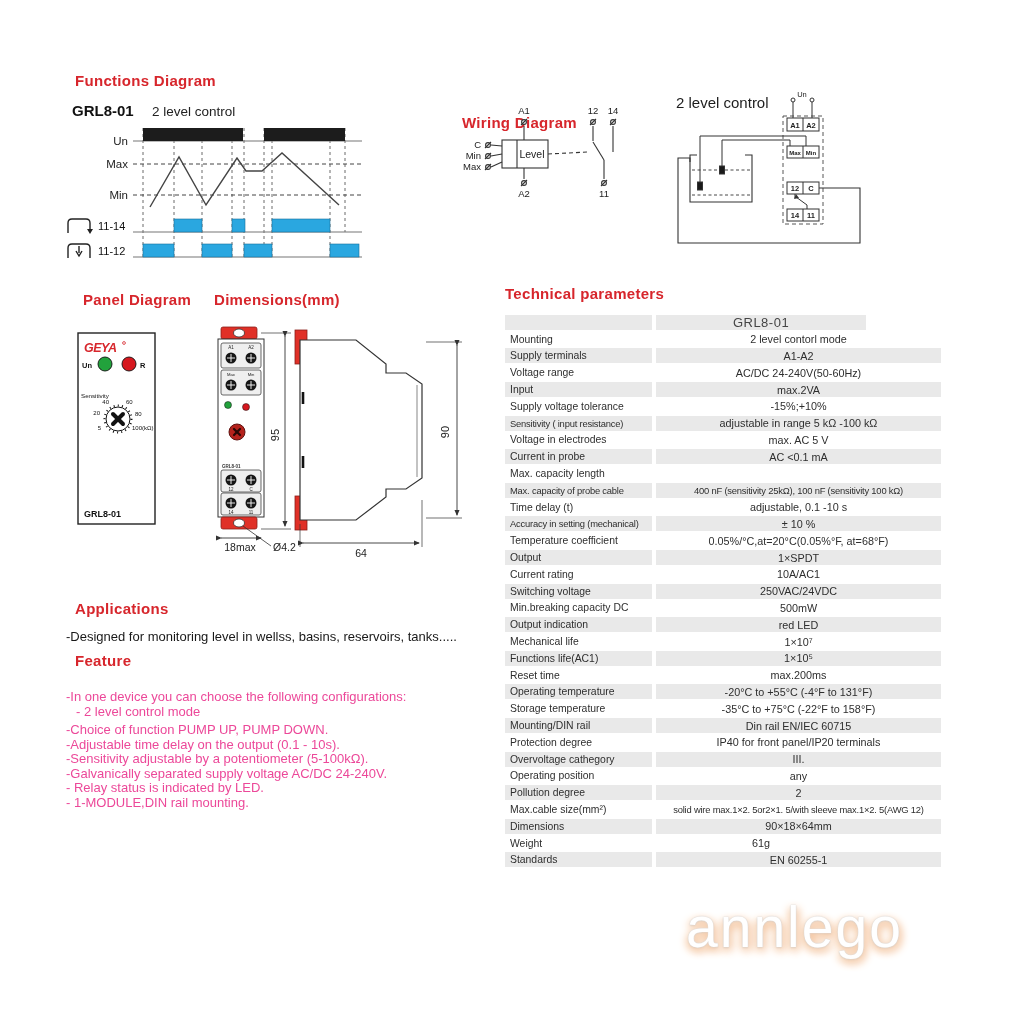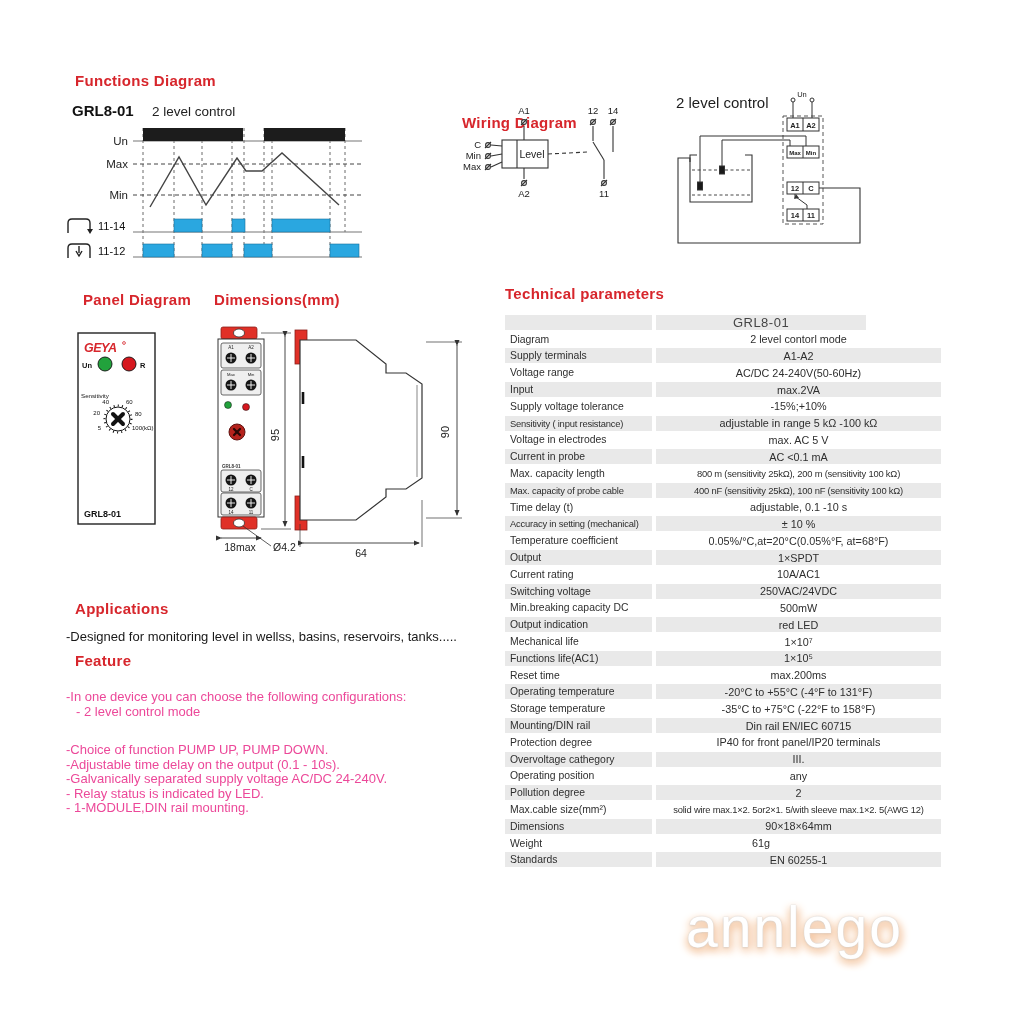--- a/index.html
+++ b/index.html
@@ -20,21 +20,21 @@
   .trow:nth-child(odd) .tlabel,.trow:nth-child(odd) .tvalue{background:#e9e9e9;}
   .tvalue.narrow{width:210px;}
   .condensed{font-size:9.4px;letter-spacing:-0.2px;}
   .header-model{font-size:13px;color:#454545;letter-spacing:.5px;}
 
   
   .body-line{font-size:13px;color:#181818;white-space:nowrap;}
   #feature-list{left:66px;top:690px;width:440px;}
   #feature-list .fitem{font-size:13px;color:#ec4899;line-height:14.5px;white-space:nowrap;}
   #feature-list .indent{padding-left:10px;}
-  #feature-list .gap-below{margin-bottom:24px;}
+  #feature-list .gap-below{margin-bottom:4px;}
 
   
   #watermark{left:686px;top:894px;font-size:57px;letter-spacing:2px;color:#ffffff;
      text-shadow:0 0 1px #d9d9d9,0 0 2px #e3e3e3,3px 4px 9px #f2bc92,-2px 3px 8px #f5c9a2,0 1px 2px #cfcfcf;
      font-weight:normal;z-index:50;}
 
   svg{position:absolute;overflow:visible;}
   svg text{font-family:"Liberation Sans", sans-serif;}
 </style>
 </head>
@@ -338,21 +338,21 @@
   </svg>
 
   <div class="abs red-heading" style="left:505px;top:285px;">Technical parameters</div>
 
   <div id="tech-table" class="abs">
     <div class="trow">
       <div class="tlabel"></div>
       <div class="tvalue narrow header-model">GRL8-01</div>
     </div>
     <div class="trow">
-        <div class="tlabel">Diagram</div>
+        <div class="tlabel">Mounting</div>
         <div class="tvalue">2 level contorl mode</div>
       </div>
     <div class="trow">
         <div class="tlabel">Supply terminals</div>
         <div class="tvalue">A1-A2</div>
       </div>
     <div class="trow">
         <div class="tlabel">Voltage range</div>
         <div class="tvalue">AC/DC 24-240V(50-60Hz)</div>
       </div>
@@ -371,21 +371,20 @@
     <div class="trow">
         <div class="tlabel">Voltage in electrodes</div>
         <div class="tvalue">max. AC 5 V</div>
       </div>
     <div class="trow">
         <div class="tlabel">Current in probe</div>
         <div class="tvalue">AC &lt;0.1 mA</div>
       </div>
     <div class="trow">
         <div class="tlabel">Max. capacity length</div>
-        <div class="tvalue condensed">800 m (sensitivity 25kΩ), 200 m (sensitivity 100 kΩ)</div>
       </div>
     <div class="trow">
         <div class="tlabel condensed">Max. capacity of probe cable</div>
         <div class="tvalue condensed">400 nF (sensitivity 25kΩ), 100 nF (sensitivity 100 kΩ)</div>
       </div>
     <div class="trow">
         <div class="tlabel">Time delay (t)</div>
         <div class="tvalue">adjustable, 0.1 -10 s</div>
       </div>
     <div class="trow">
@@ -476,20 +475,21 @@
 
   <div class="abs red-heading" style="left:75px;top:600px;">Applications</div>
   <div class="abs body-line" style="left:66px;top:629px;">-Designed  for monitoring level in wellss, basins, reservoirs, tanks.....</div>
 
   <div class="abs red-heading" style="left:75px;top:652px;">Feature</div>
   <div id="feature-list" class="abs">
     <div class="fitem">-In one device you can choose the following configurations:</div>
     <div class="fitem indent gap-below">- 2 level control mode</div>
     <div class="fitem">-Choice of function PUMP UP, PUMP DOWN.</div>
     <div class="fitem">-Adjustable time delay on the output (0.1 - 10s).</div>
+    <div class="fitem">-Sensitivity adjustable by a potentiometer (5-100kΩ).</div>
     <div class="fitem">-Galvanically separated supply voltage AC/DC 24-240V.</div>
     <div class="fitem">- Relay status is indicated by LED.</div>
     <div class="fitem">- 1-MODULE,DIN rail mounting.</div>
   </div>
 
   <div id="watermark" class="abs">annlego</div>
 
 </div>
 
 </body></html>

